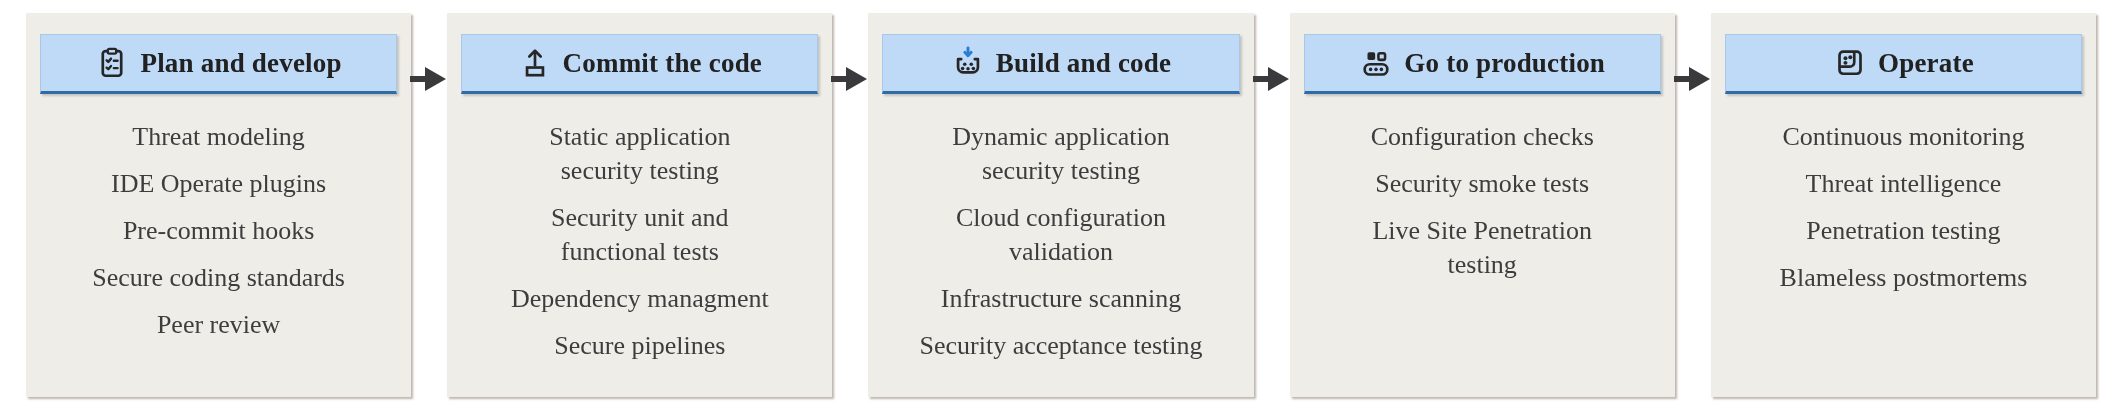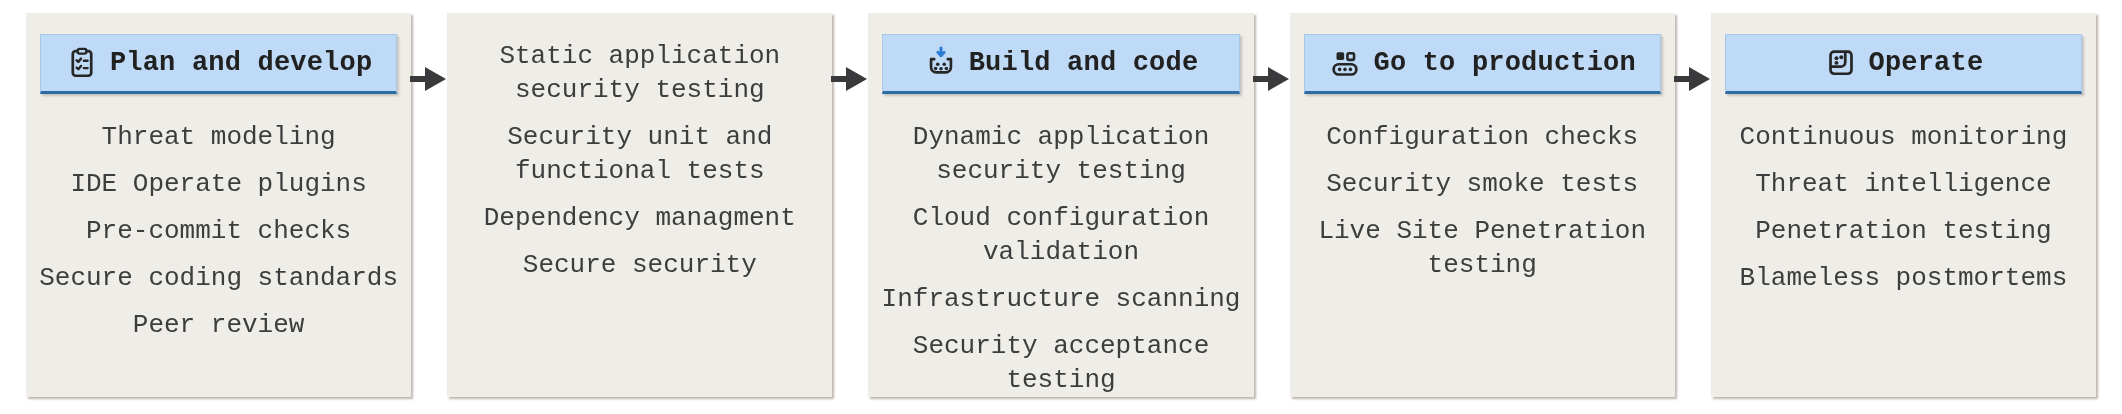--- a/index.html
+++ b/index.html
@@ -1,21 +1,21 @@
 <!DOCTYPE html>
 <html style="--card-bg: #efede8; --header-bg: #bfdaf7; --header-border: #2e6da4;"><head>
 <meta charset="utf-8">
 <style>
   html,body{margin:0;padding:0;background:#ffffff;}
   #page{
     width:2122px;height:414px;box-sizing:border-box;
     padding:13px 26px 17px 26px;
     display:flex;align-items:stretch;
     background:#ffffff;
-    font-family:Liberation Mono, monospace;
+    font-family:Liberation Serif, serif;
   }
   .card{
     flex:1 1 0;
     background:var(--card-bg,#efede8);
     box-shadow:2px 2px 2px rgba(146,134,122,0.6);
     display:flex;flex-direction:column;align-items:center;
     min-width:0;
   }
   .hdr{
     margin:21px 14px 0 14px;
@@ -65,39 +65,49 @@
             <path d="M13.3 10.4 H15.9" stroke="#262626" stroke-width="1.7" stroke-linecap="round"></path>
             <path d="M8.2 15.3 L9.4 16.4 L11.3 14.1" stroke="#262626" stroke-width="1.7" stroke-linecap="round" stroke-linejoin="round"></path>
             <path d="M13.3 15.6 H15.9" stroke="#262626" stroke-width="1.7" stroke-linecap="round"></path>
           </svg>
         </span>
       <span class="hdr-title">Plan and develop</span>
     </div>
     <div class="items">
         <div class="item">Threat modeling</div>
         <div class="item">IDE Operate plugins</div>
-        <div class="item">Pre-commit checks</div>
+        <div class="item">Pre-commit hooks</div>
         <div class="item">Secure coding standards</div>
         <div class="item">Peer review</div>
       </div>
   </div>
 <div class="connector">
       <svg width="38" height="28" viewBox="0 0 38 28">
         <path d="M0 14 H18" stroke="#3a3a3c" stroke-width="6"></path>
         <path d="M15 2 L36 14 L15 26 Z" fill="#3a3a3c"></path>
       </svg>
     </div>
   <div class="card">
+    <div class="hdr">
+      <span class="hdr-icon">
+          <svg width="34" height="34" viewBox="0 0 24 24" fill="none">
+            <path d="M8 7.4 L12 3.4 L16 7.4" stroke="#262626" stroke-width="1.9" stroke-linecap="round" stroke-linejoin="round"></path>
+            <path d="M12 3.6 V13.6" stroke="#262626" stroke-width="1.9" stroke-linecap="round"></path>
+            <rect x="6.4" y="15.2" width="11.2" height="5.4" stroke="#262626" stroke-width="1.9"></rect>
+          </svg>
+        </span>
+      <span class="hdr-title">Commit the code</span>
+    </div>
     <div class="items">
         <div class="item">Static application
 security testing</div>
         <div class="item">Security unit and
 functional tests</div>
         <div class="item">Dependency managment</div>
-        <div class="item">Secure security</div>
+        <div class="item">Secure pipelines</div>
       </div>
   </div>
 <div class="connector">
       <svg width="38" height="28" viewBox="0 0 38 28">
         <path d="M0 14 H18" stroke="#3a3a3c" stroke-width="6"></path>
         <path d="M15 2 L36 14 L15 26 Z" fill="#3a3a3c"></path>
       </svg>
     </div>
   <div class="card">
     <div class="hdr">

